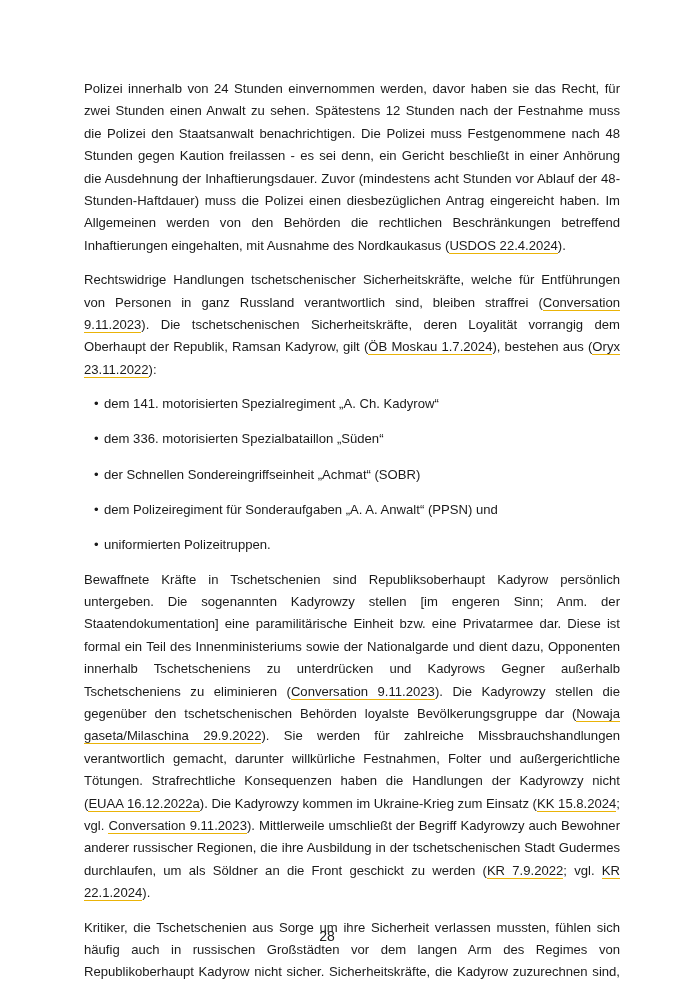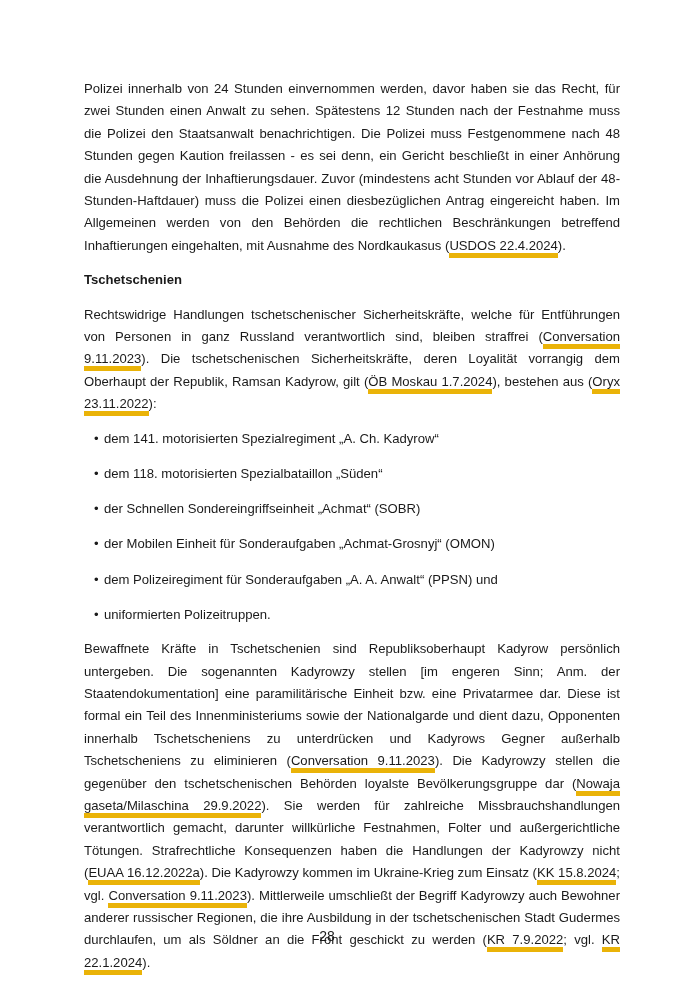--- a/index.html
+++ b/index.html
@@ -45,48 +45,46 @@
     }
     ul.bullets li:last-child { margin-bottom: 8px; }
     .bullet {
       display: inline-block;
       width: 10px;
     }
     .para-3 { margin-bottom: 12px; }
     a.ref {
       color: inherit;
       text-decoration: none;
-      border-bottom: 5px solid #eab308;
+      border-bottom: 1px solid #eab308;
       padding-bottom: 0px;
     }
     .page-number {
       position: absolute;
       top: 928px;
       left: 0;
       width: 654px;
       text-align: center;
       font-size: 14px;
     }
   </style>
 </head>
 <body>
 
 <div class="page">
 
   <p class="para-1"><span>Polizei innerhalb von 24 Stunden einvernommen werden, davor haben sie das Recht, für zwei Stunden einen Anwalt zu sehen. Spätestens 12 Stunden nach der Festnahme muss die Polizei den Staatsanwalt benachrichtigen. Die Polizei muss Festgenommene nach 48 Stunden ge­gen Kaution freilassen - es sei denn, ein Gericht beschließt in einer Anhörung die Ausdehnung der Inhaftierungsdauer. Zuvor (mindestens acht Stunden vor Ablauf der 48-Stunden-Haftdau­er) muss die Polizei einen diesbezüglichen Antrag eingereicht haben. Im Allgemeinen werden von den Behörden die rechtlichen Beschränkungen betreffend Inhaftierungen eingehalten, mit Ausnahme des Nordkaukasus (</span><a class="ref" href="#">USDOS 22.4.2024</a><span>).</span></p>
 
-  <p class="heading">Tschetschenien</p>
 
   <p class="para-2"><span>Rechtswidrige Handlungen tschetschenischer Sicherheitskräfte, welche für Entführungen von Personen in ganz Russland verantwortlich sind, bleiben straffrei (</span><a class="ref" href="#">Conversation 9.11.2023</a><span>). Die tschetschenischen Sicherheitskräfte, deren Loyalität vorrangig dem Oberhaupt der Republik, Ramsan Kadyrow, gilt (</span><a class="ref" href="#">ÖB Moskau 1.7.2024</a><span>), bestehen aus (</span><a class="ref" href="#">Oryx 23.11.2022</a><span>):</span></p>
 
   <ul class="bullets">
     <li><span class="bullet">•</span><span>dem 141. motorisierten Spezialregiment „A. Ch. Kadyrow“</span></li>
-    <li><span class="bullet">•</span><span>dem 118. motorisierten Spezialbataillon „Süden“</span></li>
+    <li><span class="bullet">•</span><span>dem 336. motorisierten Spezialbataillon „Süden“</span></li>
     <li><span class="bullet">•</span><span>der Schnellen Sondereingriffseinheit „Achmat“ (SOBR)</span></li>
-    <li><span class="bullet">•</span><span>der Mobilen Einheit für Sonderaufgaben „Achmat-Grosnyj“ (OMON)</span></li>
     <li><span class="bullet">•</span><span>dem Polizeiregiment für Sonderaufgaben „A. A. Anwalt“ (PPSN) und</span></li>
     <li><span class="bullet">•</span><span>uniformierten Polizeitruppen.</span></li>
   </ul>
 
   <p class="para-3"><span>Bewaffnete Kräfte in Tschetschenien sind Republiksoberhaupt Kadyrow persönlich untergeben. Die sogenannten Kadyrowzy stellen [im engeren Sinn; Anm. der Staatendokumentation] eine paramilitärische Einheit bzw. eine Privatarmee dar. Diese ist formal ein Teil des Innenminis­teriums sowie der Nationalgarde und dient dazu, Opponenten innerhalb Tschetscheniens zu unterdrücken und Kadyrows Gegner außerhalb Tschetscheniens zu eliminieren (</span><a class="ref" href="#">Conversation 9.11.2023</a><span>). Die Kadyrowzy stellen die gegenüber den tschetschenischen Behörden loyals­te Bevölkerungsgruppe dar (</span><a class="ref" href="#">Nowaja gaseta/Milaschina 29.9.2022</a><span>). Sie werden für zahlreiche Missbrauchshandlungen verantwortlich gemacht, darunter willkürliche Festnahmen, Folter und außergerichtliche Tötungen. Strafrechtliche Konsequenzen haben die Handlungen der Kady­rowzy nicht (</span><a class="ref" href="#">EUAA 16.12.2022a</a><span>). Die Kadyrowzy kommen im Ukraine-Krieg zum Einsatz (</span><a class="ref" href="#">KK 15.8.2024</a><span>; vgl. </span><a class="ref" href="#">Conversation 9.11.2023</a><span>). Mittlerweile umschließt der Begriff Kadyrowzy auch Bewohner anderer russischer Regionen, die ihre Ausbildung in der tschetschenischen Stadt Gudermes durchlaufen, um als Söldner an die Front geschickt zu werden (</span><a class="ref" href="#">KR 7.9.2022</a><span>; vgl. </span><a class="ref" href="#">KR 22.1.2024</a><span>).</span></p>
 
   <p class="para-4"><span>Kritiker, die Tschetschenien aus Sorge um ihre Sicherheit verlassen mussten, fühlen sich häu­fig auch in russischen Großstädten vor dem langen Arm des Regimes von Republikoberhaupt Kadyrow nicht sicher. Sicherheitskräfte, die Kadyrow zuzurechnen sind, sind nach Aussagen von NGOs auch in Moskau präsent. Es wird von Einzelfällen berichtet, in denen entweder die Familien der Betroffenen oder tschetschenische Behörden (welche Zugriff auf russlandweite</span></p>
 
 </div>
 

